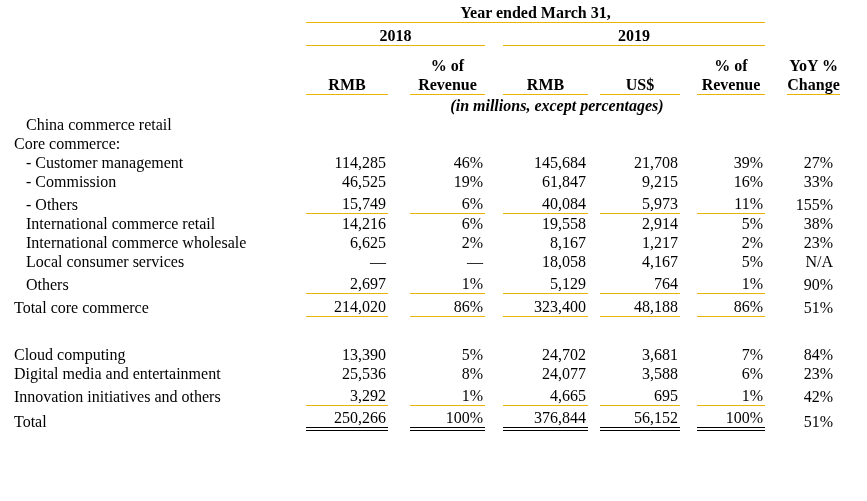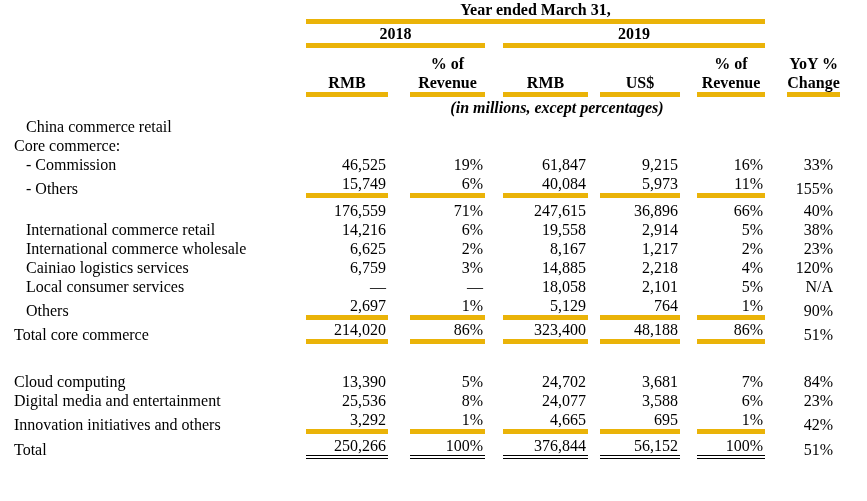--- a/index.html
+++ b/index.html
@@ -20,21 +20,21 @@
   .c5 { padding-left:12px; }
   .c6 { padding-left:17px; }
   .c7 { padding-left:22px; }
 
   .cell { line-height:19px; }
   .num .cell { text-align:right; padding-right:2px; }
   .c7.num .cell { padding-right:7px; }
   .ctr .cell { text-align:center; font-weight:bold; }
   .two .cell { white-space:pre-line; }
 
-  .rule    .cell { border-bottom:5px solid #eab308; }
+  .rule    .cell { border-bottom:1px solid #eab308; }
   .dblrule .cell { border-bottom:4px double #000; }
 
   .hr1 { height:23px; }
   .hr2 { height:23px; }
   .hh  { height:49px; }
   .hu  { height:20px; }
   .r   { height:19px; }
   .rr  { height:23px;padding-left:44px; }  
   .rs  { height:22px; }  
   .rt  { height:25px; }  
@@ -148,20 +148,43 @@
         </td>
         <td class="c6 num">
           <div class="cell"></div>
         </td>
         <td class="c7 num">
           <div class="cell"></div>
         </td>
       </tr>
       <tr class="r ind1">
         <td>
+          <div class="lbl">- Customer management</div>
+        </td>
+        <td class="c2 num">
+          <div class="cell">114,285</div>
+        </td>
+        <td class="c3 num">
+          <div class="cell">46%</div>
+        </td>
+        <td class="c4 num">
+          <div class="cell">145,684</div>
+        </td>
+        <td class="c5 num">
+          <div class="cell">21,708</div>
+        </td>
+        <td class="c6 num">
+          <div class="cell">39%</div>
+        </td>
+        <td class="c7 num">
+          <div class="cell">27%</div>
+        </td>
+      </tr>
+      <tr class="r ind1">
+        <td>
           <div class="lbl">- Commission</div>
         </td>
         <td class="c2 num">
           <div class="cell">46,525</div>
         </td>
         <td class="c3 num">
           <div class="cell">19%</div>
         </td>
         <td class="c4 num">
           <div class="cell">61,847</div>
@@ -192,43 +215,20 @@
         <td class="c5 num rule">
           <div class="cell">5,973</div>
         </td>
         <td class="c6 num rule">
           <div class="cell">11%</div>
         </td>
         <td class="c7 num">
           <div class="cell">155%</div>
         </td>
       </tr>
-      <tr class="rs ind1">
-        <td>
-          <div class="lbl"></div>
-        </td>
-        <td class="c2 num">
-          <div class="cell">176,559</div>
-        </td>
-        <td class="c3 num">
-          <div class="cell">71%</div>
-        </td>
-        <td class="c4 num">
-          <div class="cell">247,615</div>
-        </td>
-        <td class="c5 num">
-          <div class="cell">36,896</div>
-        </td>
-        <td class="c6 num">
-          <div class="cell">66%</div>
-        </td>
-        <td class="c7 num">
-          <div class="cell">40%</div>
-        </td>
-      </tr>
       <tr class="r ind1">
         <td>
           <div class="lbl">International commerce retail</div>
         </td>
         <td class="c2 num">
           <div class="cell">14,216</div>
         </td>
         <td class="c3 num">
           <div class="cell">6%</div>
         </td>
@@ -263,56 +263,33 @@
         </td>
         <td class="c6 num">
           <div class="cell">2%</div>
         </td>
         <td class="c7 num">
           <div class="cell">23%</div>
         </td>
       </tr>
       <tr class="r ind1">
         <td>
-          <div class="lbl">Cainiao logistics services</div>
-        </td>
-        <td class="c2 num">
-          <div class="cell">6,759</div>
-        </td>
-        <td class="c3 num">
-          <div class="cell">3%</div>
-        </td>
-        <td class="c4 num">
-          <div class="cell">14,885</div>
-        </td>
-        <td class="c5 num">
-          <div class="cell">2,218</div>
-        </td>
-        <td class="c6 num">
-          <div class="cell">4%</div>
-        </td>
-        <td class="c7 num">
-          <div class="cell">120%</div>
-        </td>
-      </tr>
-      <tr class="r ind1">
-        <td>
           <div class="lbl">Local consumer services</div>
         </td>
         <td class="c2 num">
           <div class="cell">—</div>
         </td>
         <td class="c3 num">
           <div class="cell">—</div>
         </td>
         <td class="c4 num">
           <div class="cell">18,058</div>
         </td>
         <td class="c5 num">
-          <div class="cell">2,101</div>
+          <div class="cell">4,167</div>
         </td>
         <td class="c6 num">
           <div class="cell">5%</div>
         </td>
         <td class="c7 num">
           <div class="cell">N/A</div>
         </td>
       </tr>
       <tr class="rr ind1">
         <td>

